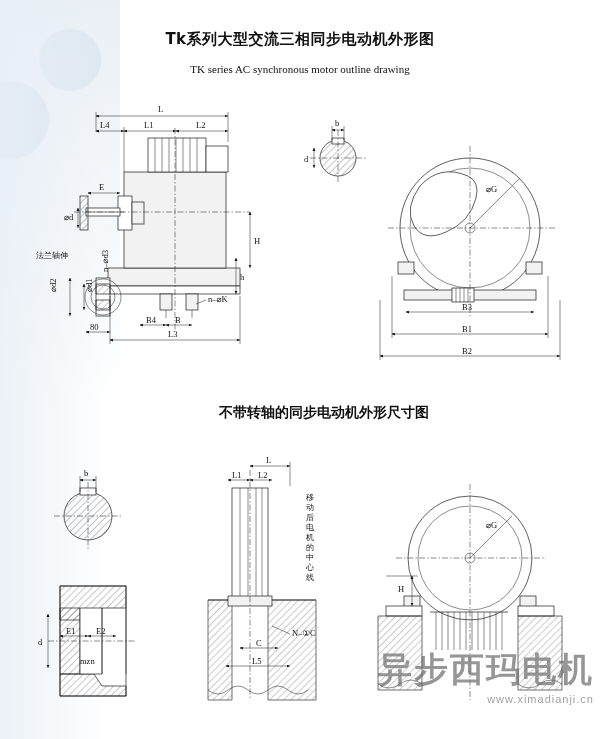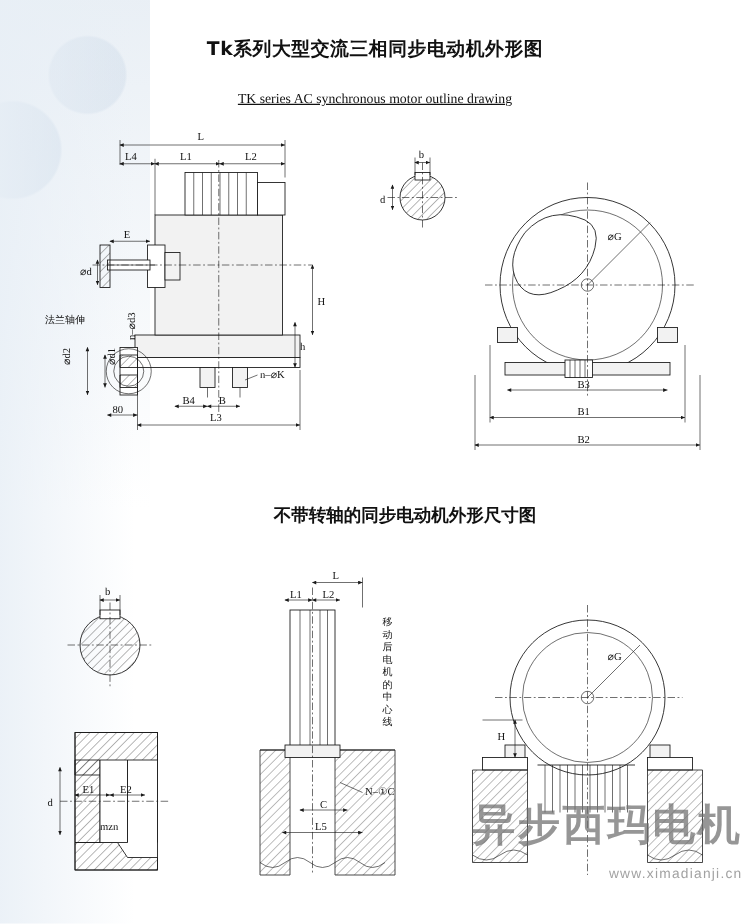--- a/index.html
+++ b/index.html
@@ -19,38 +19,38 @@
       linear-gradient(180deg, rgba(226,234,242,.75), rgba(255,255,255,0) 55%);
     pointer-events:none;
   }
   .bg-deco2{
     position:absolute;left:0;top:0;width:600px;height:739px;
     background:linear-gradient(90deg, rgba(232,239,246,.85) 0, rgba(255,255,255,0) 18%);
     pointer-events:none;
   }
   .title-block{position:absolute;left:0;top:30px;width:600px;text-align:center;}
   .title-cn{font-size:15px;font-weight:bold;color:#111;letter-spacing:.5px;font-family:"DejaVu Sans",sans-serif;}
-  .title-en{font-size:11px;color:#111;margin-top:24px;font-family:"Liberation Serif",serif;text-decoration:underline;}
+  .title-en{font-size:11px;color:#111;margin-top:14px;font-family:"Liberation Serif",serif;}
   .subtitle-block{position:absolute;left:0;top:404px;width:600px;text-align:center;padding-left:24px;}
   .subtitle-cn{font-size:14px;font-weight:bold;color:#111;font-family:"DejaVu Sans",sans-serif;}
 
   svg{position:absolute;left:0;top:0;}
   .ln{stroke:#1a1a1a;stroke-width:.7;fill:none;}
   .thin{stroke:#1a1a1a;stroke-width:.5;fill:none;}
   .dash{stroke:#1a1a1a;stroke-width:.5;fill:none;stroke-dasharray:6 2 1.5 2;}
   .dim{stroke:#1a1a1a;stroke-width:.5;fill:none;}
   .hatch-fill{fill:url(#hatch);stroke:#1a1a1a;stroke-width:.7;}
   .gray{fill:#f2f2f2;stroke:#1a1a1a;stroke-width:.7;}
   .wht{fill:#ffffff;stroke:#1a1a1a;stroke-width:.7;}
   text{font-family:"Liberation Serif",serif;fill:#111;}
   .lbl{font-size:8.5px;}
   .cn{font-family:"DejaVu Sans",sans-serif;font-size:8px;}
   .wm{position:absolute;right:6px;bottom:34px;text-align:right;pointer-events:none;}
   .wm-main{font-family:"DejaVu Sans",sans-serif;font-size:34px;font-weight:bold;color:#6f6f6f;opacity:.72;letter-spacing:2px;}
-  .wm-sub{font-family:"Liberation Sans",sans-serif;font-size:11px;color:#8a8a8a;opacity:.8;letter-spacing:1px;margin-top:10px;}
+  .wm-sub{font-family:"Liberation Sans",sans-serif;font-size:11px;color:#8a8a8a;opacity:.8;letter-spacing:1px;margin-top:0;}
 </style>
 </head>
 <body>
 
 <div class="bg-deco"></div>
 <div class="bg-deco2"></div>
 
 <div class="title-block">
   <div class="title-cn">Tk系列大型交流三相同步电动机外形图</div>
   <div class="title-en">TK series AC synchronous motor outline drawing</div>

